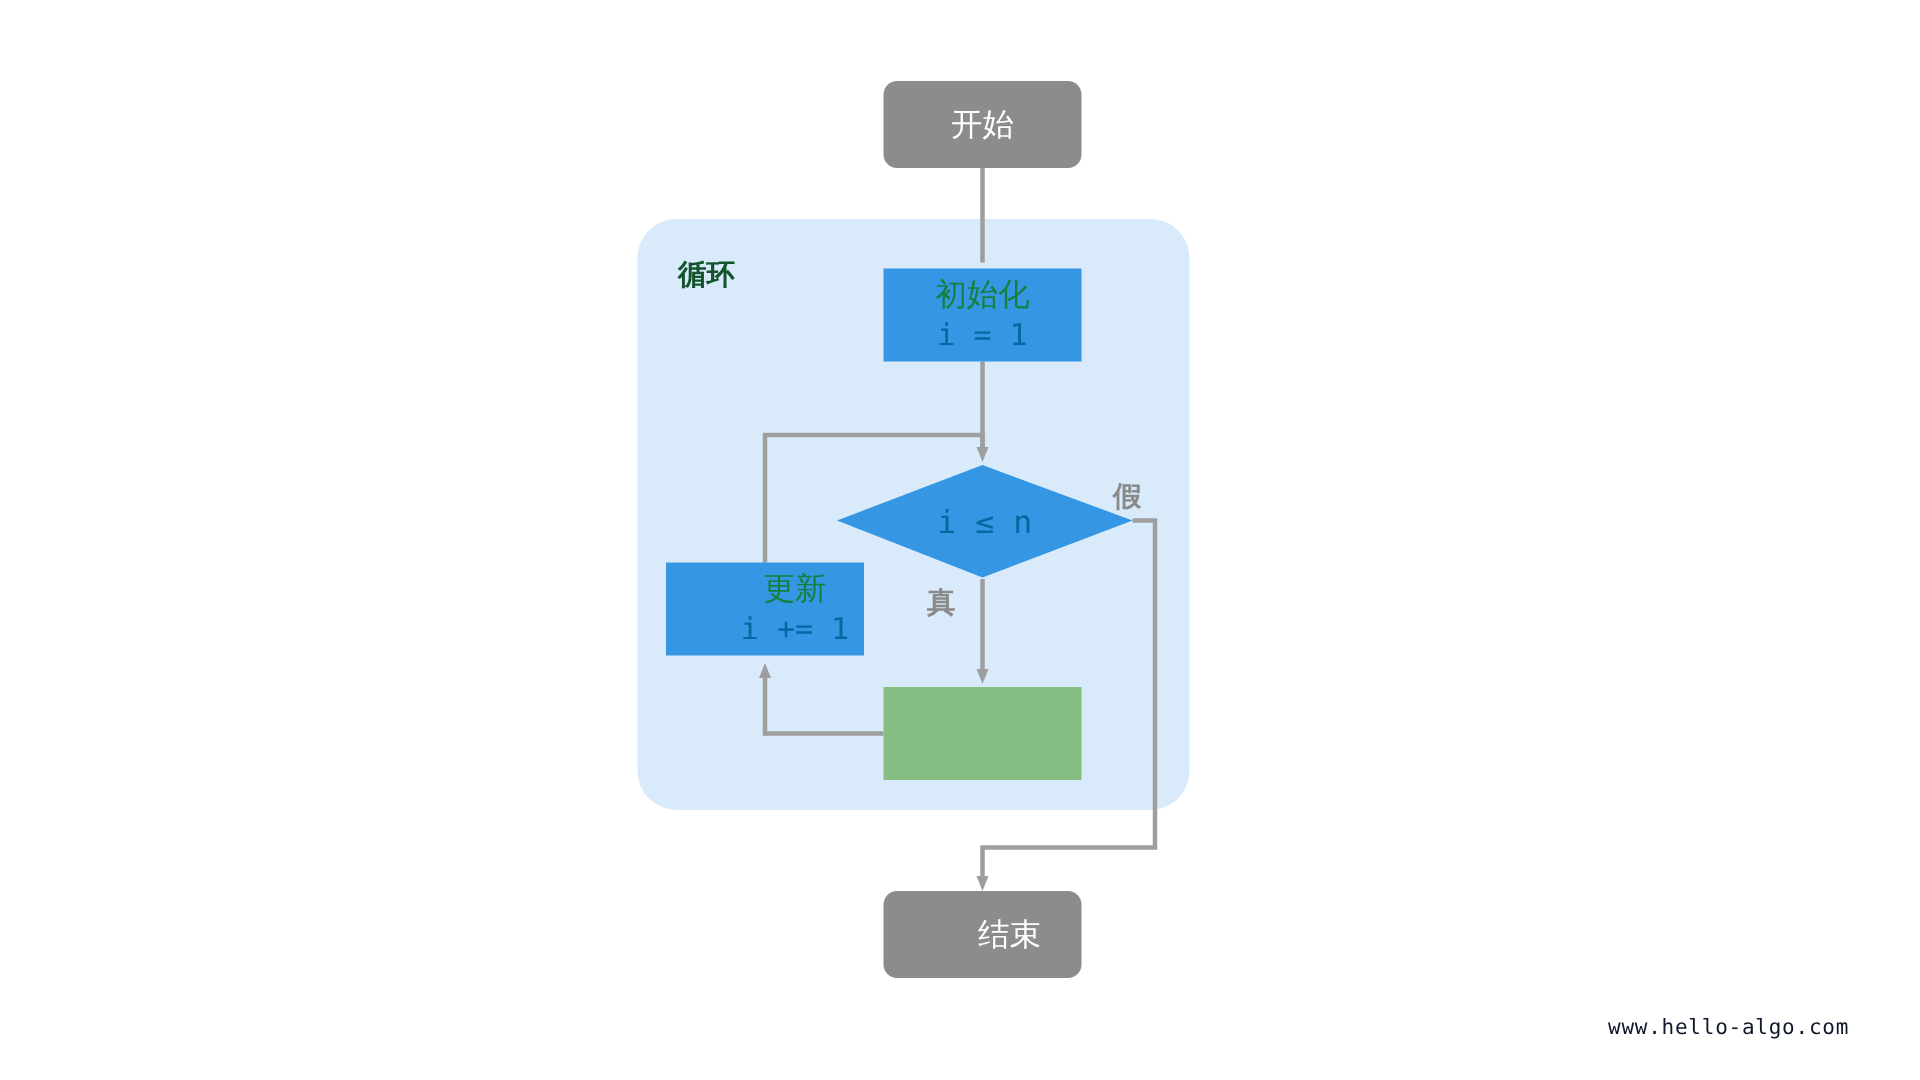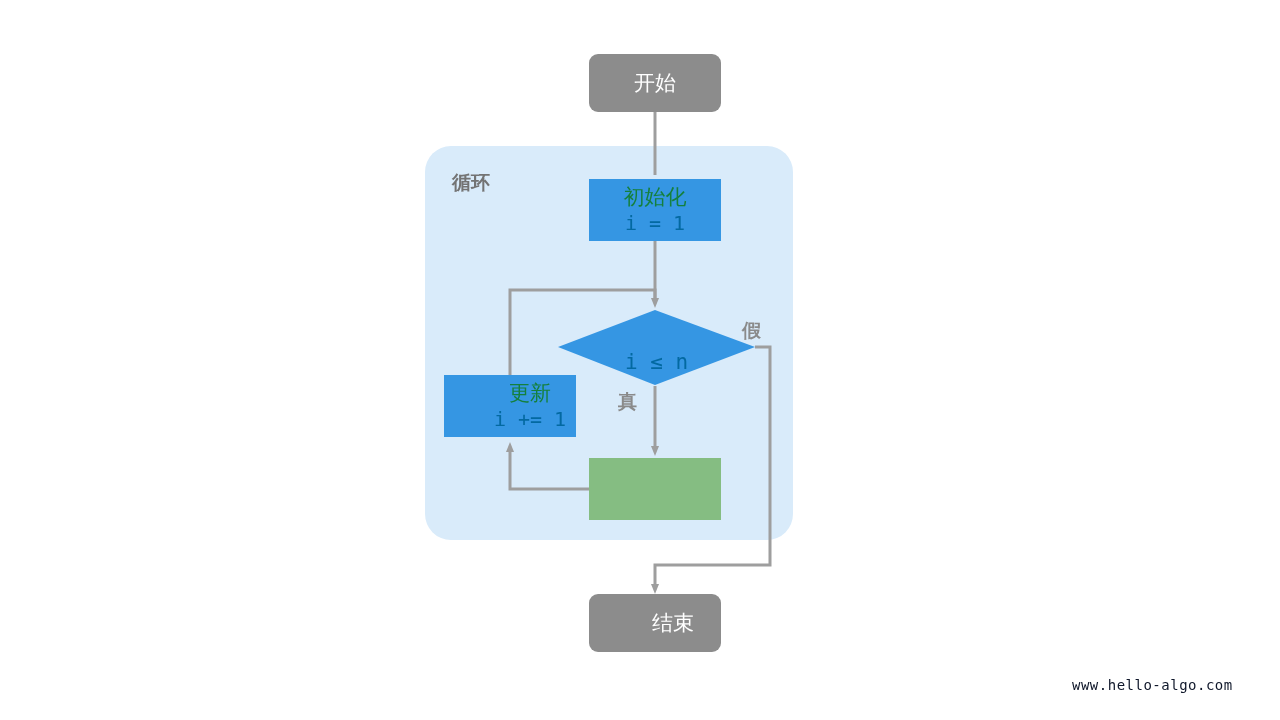--- a/index.html
+++ b/index.html
@@ -48,21 +48,21 @@
     font-family: "Liberation Sans", sans-serif;
     color: #ffffff;
     font-size: 21px;
     white-space: nowrap;
   }
   .group-title {
     position: absolute;
     font-family: "Liberation Sans", sans-serif;
     font-weight: bold;
     font-size: 19px;
-    color: #737373;
+    color: #14532d;
     white-space: nowrap;
   }
   .edge-label {
     position: absolute;
     font-family: "Liberation Sans", sans-serif;
     font-weight: bold;
     font-size: 19px;
     color: #8a8a8a;
     white-space: nowrap;
   }
@@ -118,21 +118,21 @@
 
   <div class="node-label" style="left:589px; top:54px; width:132px; height:58px;">
     <span class="terminal-text">开始</span>
   </div>
 
   <div class="node-label" style="left:589px; top:179px; width:132px; height:62px;">
     <span class="cjk">初始化</span>
     <span class="mono">i = 1</span>
   </div>
 
-  <div class="node-label" style="left:558px; top:324px; width:197px; height:75px;justify-content:center;">
+  <div class="node-label" style="left:558px; top:310px; width:197px; height:75px;justify-content:center;">
     <span class="mono" style="font-size:21px;">i ≤ n</span>
   </div>
 
   <div class="node-label" style="left:444px; top:375px; width:132px; height:62px;padding-left:20px;">
     <span class="cjk">更新</span>
     <span class="mono">i += 1</span>
   </div>
 
 
   <div class="node-label" style="left:607px; top:594px; width:132px; height:58px;">

